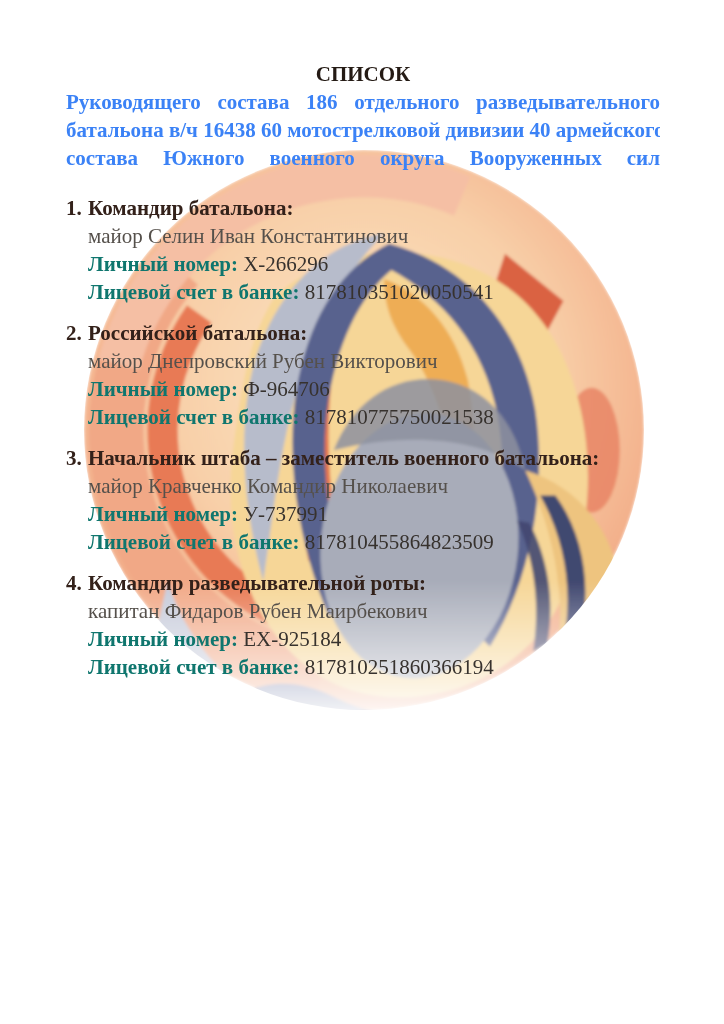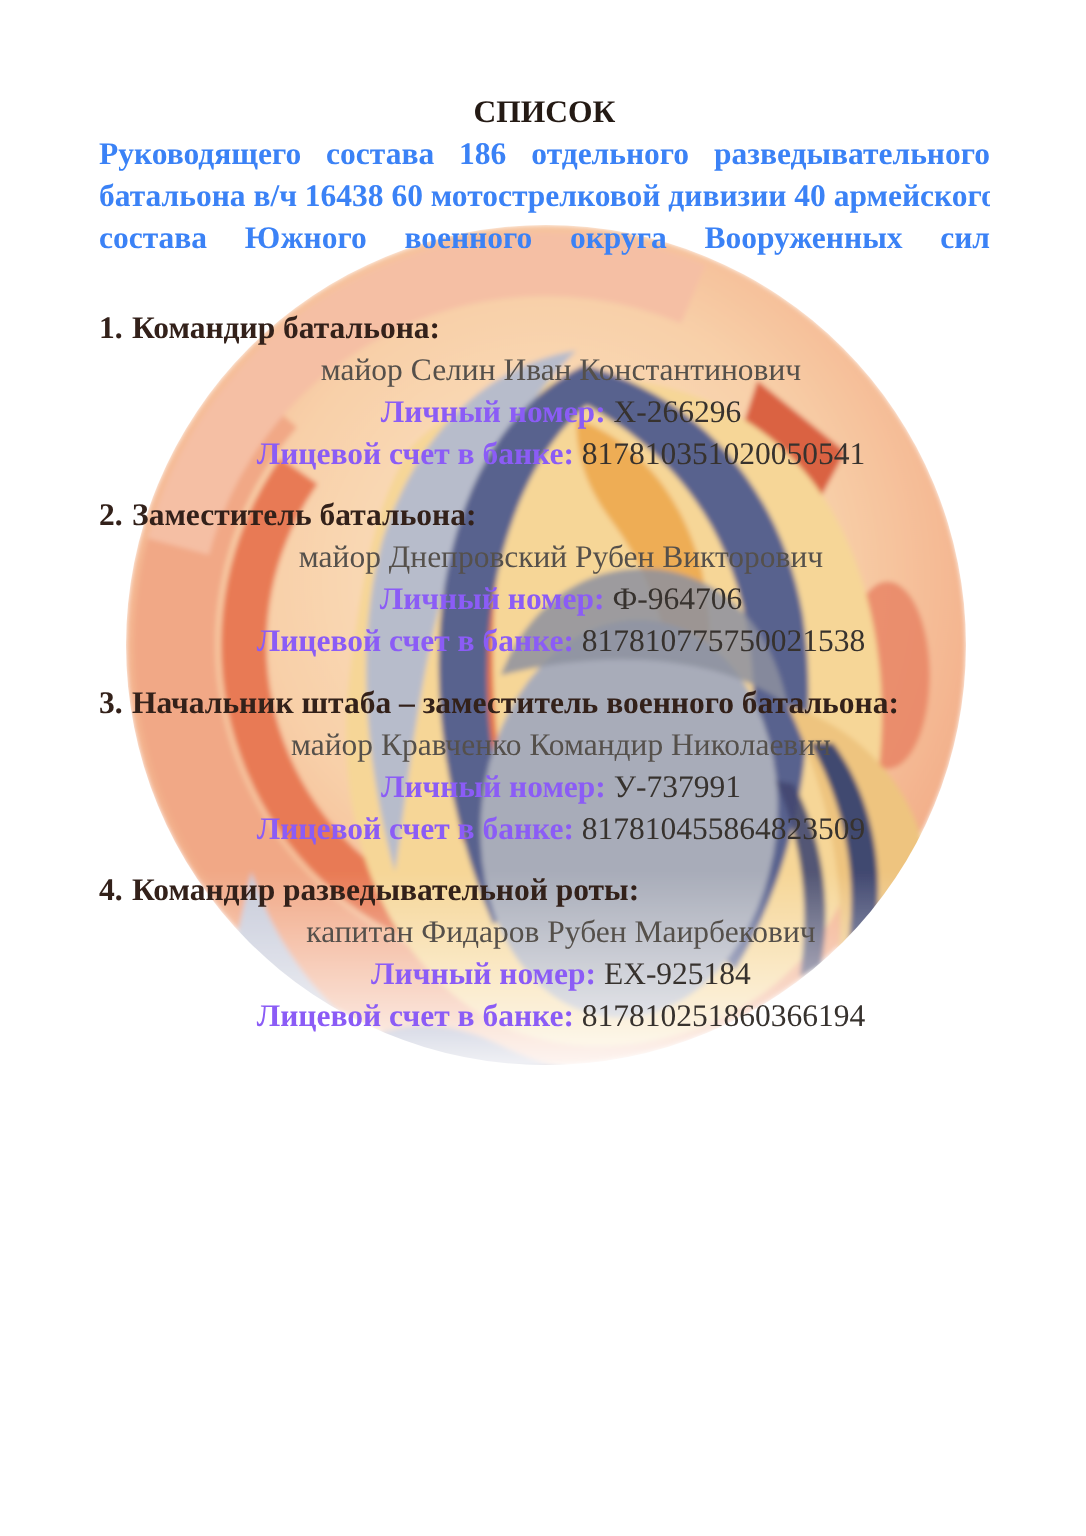--- a/index.html
+++ b/index.html
@@ -18,35 +18,35 @@
   }
   .content {
     position: absolute;
     left: 66px; top: 60px;
     width: 594px;
     z-index: 1;
     font-size: 21px;
     line-height: 28px;
     color: #4e4844;
   }
-  .bold { font-weight: bold; color: #8b5cf6; }
+  .bold { font-weight: bold; color: #0f766e; }
   .title { font-weight: bold; color: #241a14; height: 28px; text-align: center; }
   .jline {
     font-weight: bold; color: #3b82f6;
     height: 28px; overflow: hidden;
     text-align: justify;
     text-align-last: justify;
     white-space: nowrap;
   }
   .lline { font-weight: bold; color: #2e1e16; height: 28px; }
-  .entries { margin-top: 32px; }
+  .entries { margin-top: 22px; }
   .entry { margin-bottom: 13px; }
   .entry-header { font-weight: bold; color: #33211a; white-space: nowrap; height: 28px; }
   .entry-header .num { display: inline-block; min-width: 22px; }
-  .entry-body { padding-left: 22px; text-align: center; }
+  .entry-body { padding-left: 22px; }
   .entry-body .line { height: 28px; white-space: nowrap; }
   .person { color: #55504b; }
   .value { color: #37322e; }
 </style>
 </head>
 <body>
 
 <svg class="watermark" viewBox="0 0 560 560" xmlns="http://www.w3.org/2000/svg" aria-hidden="true">
   <defs>
     <radialGradient id="g0" cx="50%" cy="42%" r="62%">
@@ -131,21 +131,21 @@
           <span class="value">Х-266296</span>
         </div>
         <div class="line">
           <span class="bold">Лицевой счет в банке:</span>
           <span class="value">817810351020050541</span>
         </div>
       </div>
     </div>
 
     <div class="entry">
-      <div class="entry-header"><span class="num">2.</span><span>Заместитель батальона:</span></div>
+      <div class="entry-header"><span class="num">2.</span><span>Российской батальона:</span></div>
       <div class="entry-body">
         <div class="line person">майор Днепровский Рубен Викторович</div>
         <div class="line">
           <span class="bold">Личный номер:</span>
           <span class="value">Ф-964706</span>
         </div>
         <div class="line">
           <span class="bold">Лицевой счет в банке:</span>
           <span class="value">817810775750021538</span>
         </div>

